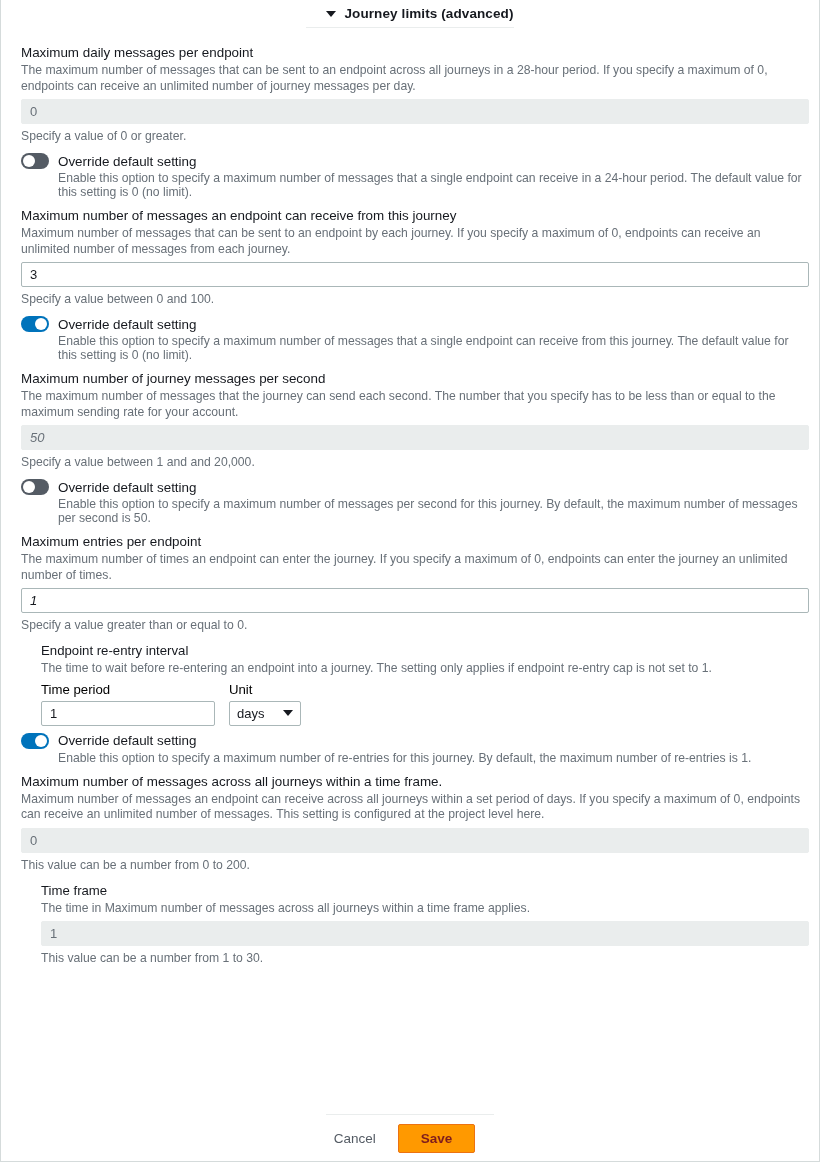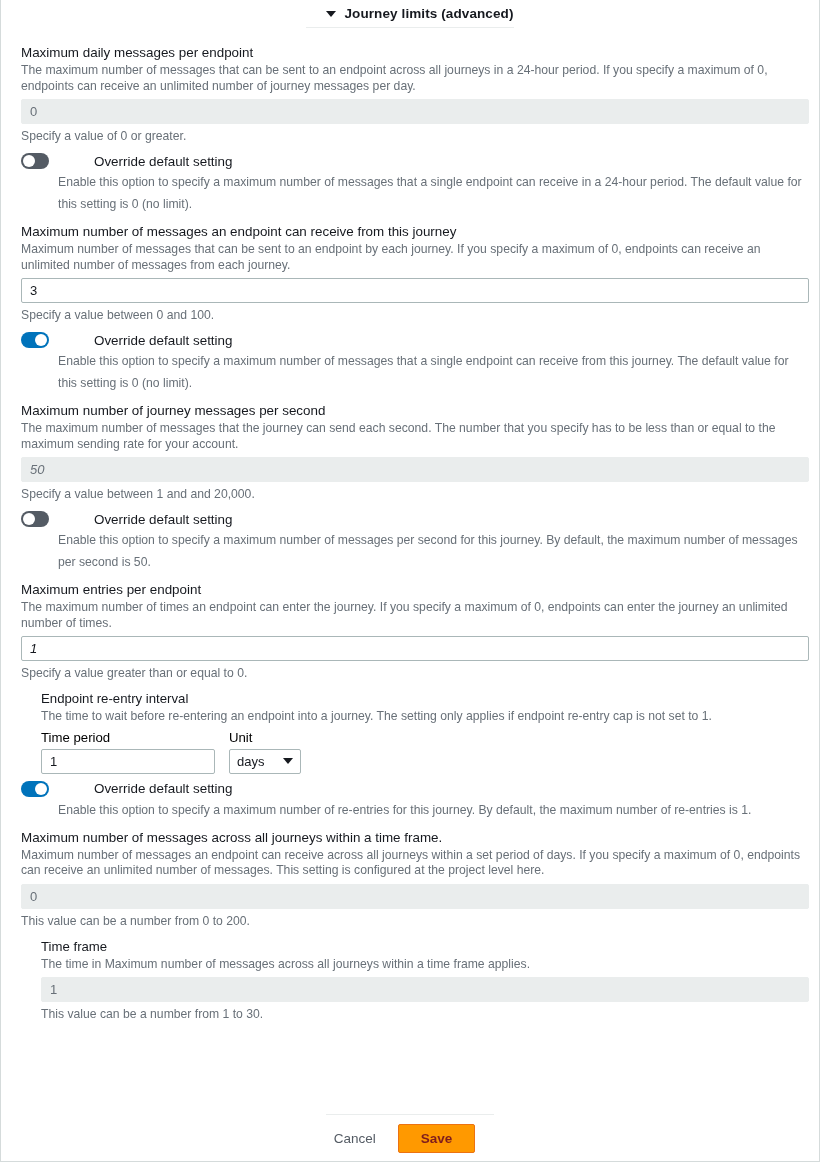--- a/index.html
+++ b/index.html
@@ -75,38 +75,38 @@
     border:1px solid #eaeded;
     color:#687078;
   }
   input.italic { font-style: italic; }
   .hint {
     font-size:12.2px; color:#687078; line-height:16px;
     margin-top:4px; margin-bottom:9px;
   }
   
   .toggle-row { margin-bottom: 8px; }
-  .toggle-line { display:flex; align-items:center;gap:36px; }
+  .toggle-line { display:flex; align-items:center; }
   .switch {
     width:28px; height:16px; border-radius:8px;
     position:relative; flex:none; margin-right:9px;
     cursor:pointer;
   }
   .switch.off { background:#545b64; }
   .switch.on  { background:#0073bb; }
   .switch .knob {
     position:absolute; top:2px;
     width:12px; height:12px; border-radius:50%;
     background:#fff;
   }
   .switch.off .knob { left:2px; }
   .switch.on  .knob { left:14px; }
   .toggle-label { font-size:13.4px; color:#16191f; }
   .toggle-desc {
-    font-size:12.2px; color:#687078; line-height:22px;
+    font-size:12.2px; color:#687078; line-height:14px;
     margin-left:37px; margin-top:2px;
     max-width:760px;
   }
   
   .nested { margin-left:20px; margin-bottom:4px; }
   .nested .field-label { font-size:13.2px; }
   
   .tp-row { display:flex; gap:14px; margin-top:2px; }
   .tp-col-period { width:174px; }
   .tp-col-unit { width:72px; }
@@ -160,21 +160,21 @@
 
   <div class="panel-header">
     <span class="caret-down"></span>
     <span class="panel-title">Journey limits (advanced)</span>
   </div>
 
   <div class="panel-body">
 
     <div class="field">
       <div class="field-label">Maximum daily messages per endpoint</div>
-      <div class="field-desc">The maximum number of messages that can be sent to an endpoint across all journeys in a 24-hour period. If you specify a maximum of 0, endpoints can receive an unlimited number of journey messages per day.</div>
+      <div class="field-desc">The maximum number of messages that can be sent to an endpoint across all journeys in a 28-hour period. If you specify a maximum of 0, endpoints can receive an unlimited number of journey messages per day.</div>
       <input type="text" class="disabled" readonly="" value="0" style="">
       <div class="hint">Specify a value of 0 or greater.</div>
     </div>
 
     <div class="toggle-row">
       <div class="toggle-line">
         <span class="switch off">
             <span class="knob"></span>
           </span>
         <span class="toggle-label">Override default setting</span>

